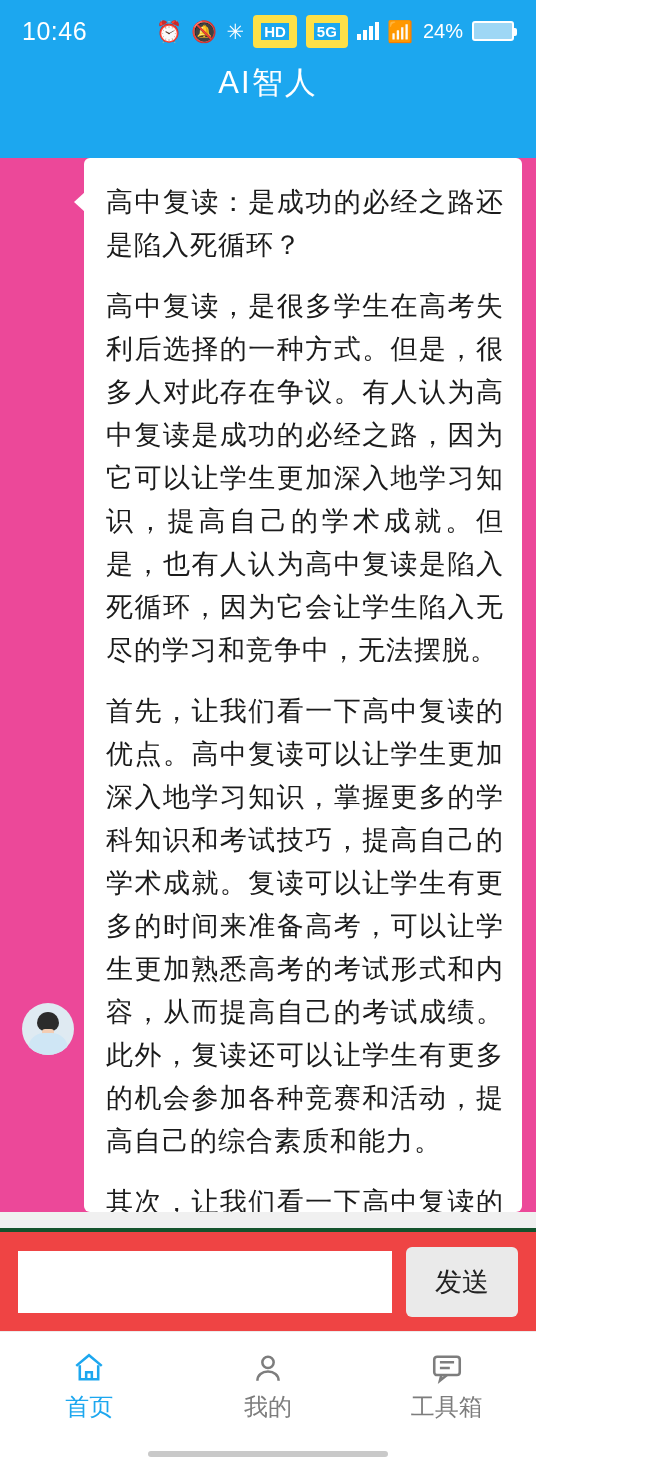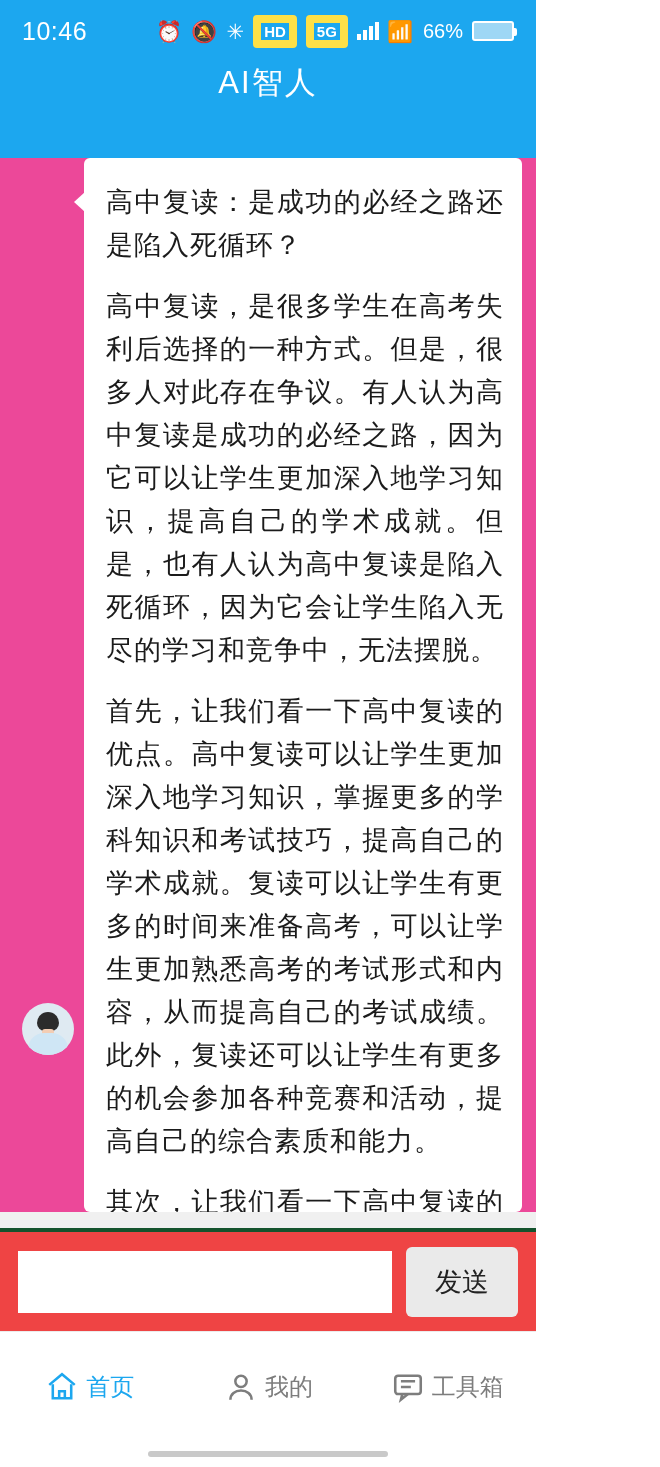--- a/index.html
+++ b/index.html
@@ -159,21 +159,21 @@
   
   .tabbar {
     flex:none;
     height:110px;
     background:#ffffff;
     display:flex;
     border-top:1px solid #ececec;
   }
   .tab {
     flex:1 1 0;
-    display:flex; flex-direction:row;
+    display:flex; flex-direction:column;
     align-items:center; justify-content:center;
     gap:6px;
     color:#7d7d7d;
     font-family:"DejaVu Sans", sans-serif;
     font-size:24px;
     cursor:pointer;
   }
   .tab.active { color:#1ca7ef; }
   .tab svg { display:block; }
 
@@ -202,21 +202,21 @@
       <span class="ic">✳</span>
       <span class="badge-box">HD</span>
       <span class="badge-box">5G</span>
       <span class="sig-bars">
           <i></i>
           <i></i>
           <i></i>
           <i></i>
         </span>
       <span class="ic">📶</span>
-      <span class="battery-pct">66%</span>
+      <span class="battery-pct">24%</span>
       <span class="battery"></span>
     </span>
   </div>
 
   <div class="titlebar">
     <span class="title">AI智人</span>
   </div>
 
   <div class="chat">
     <div class="avatar">

